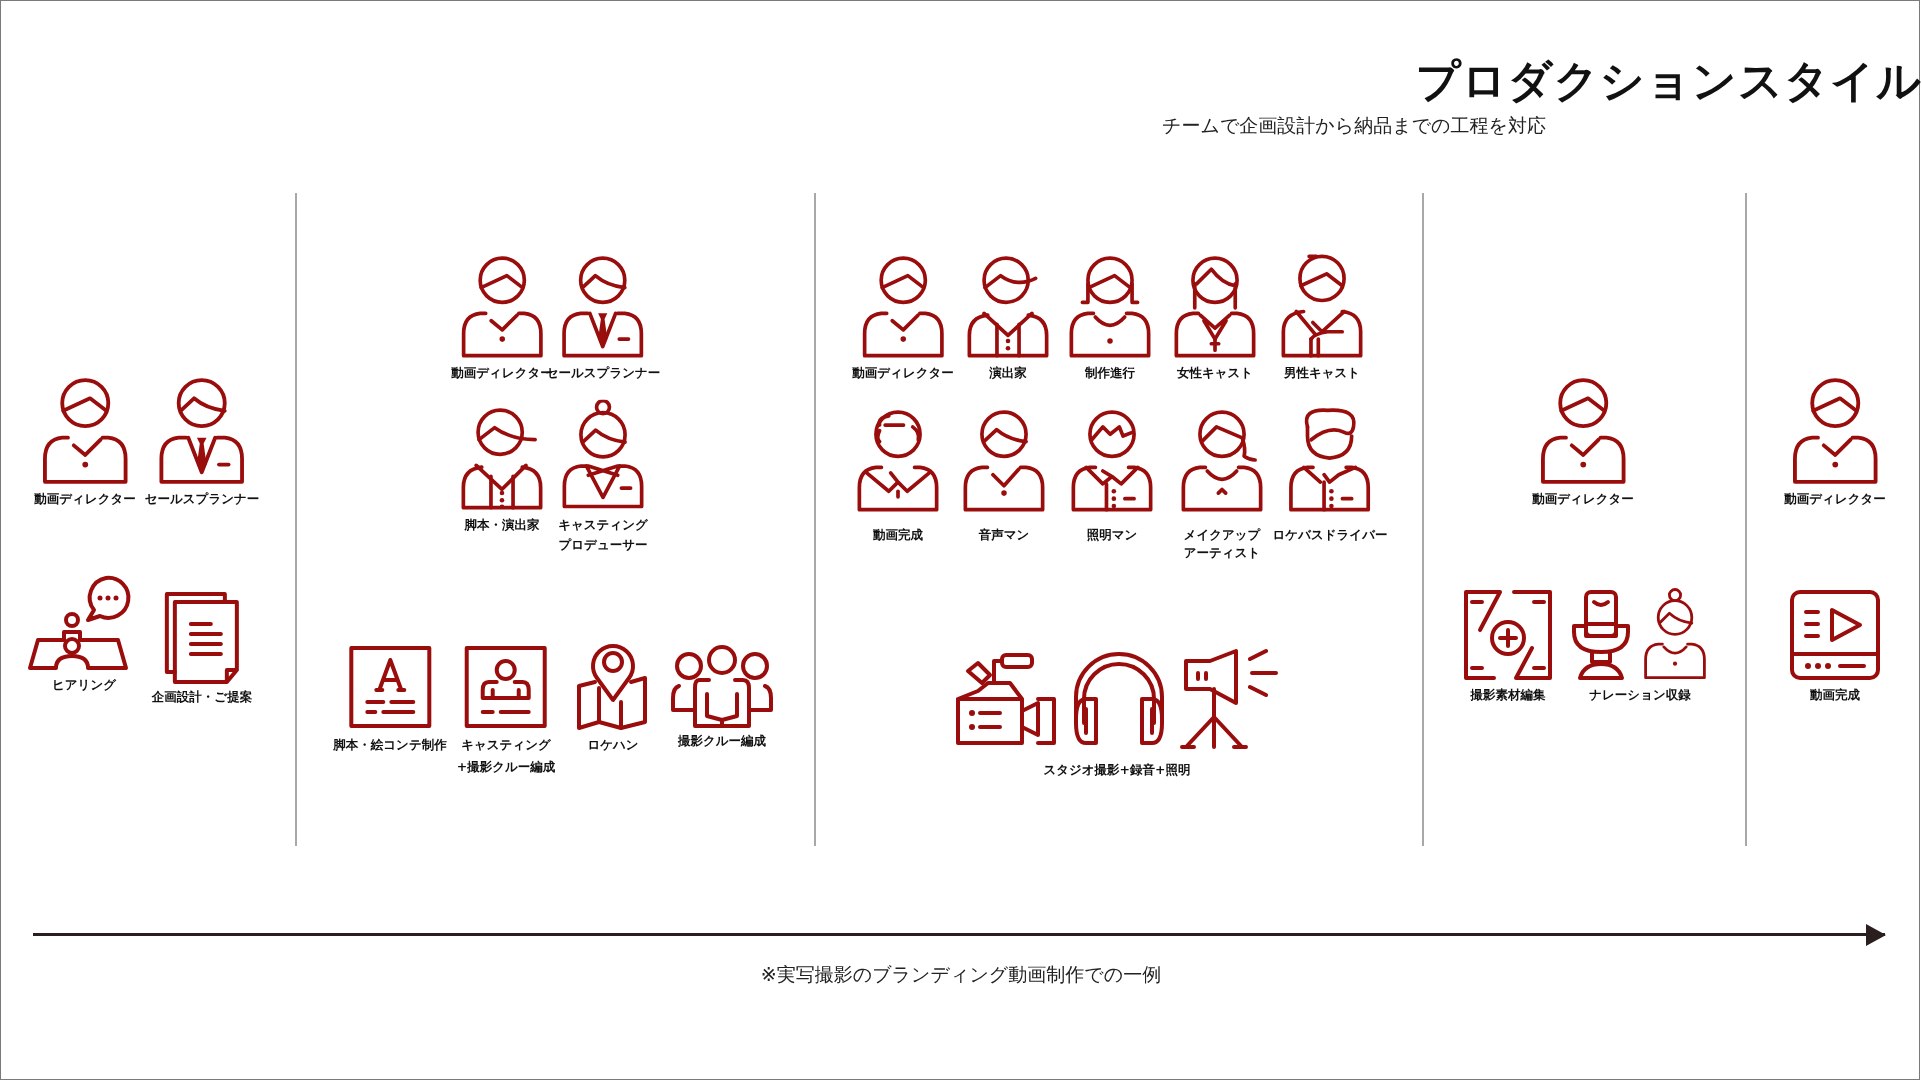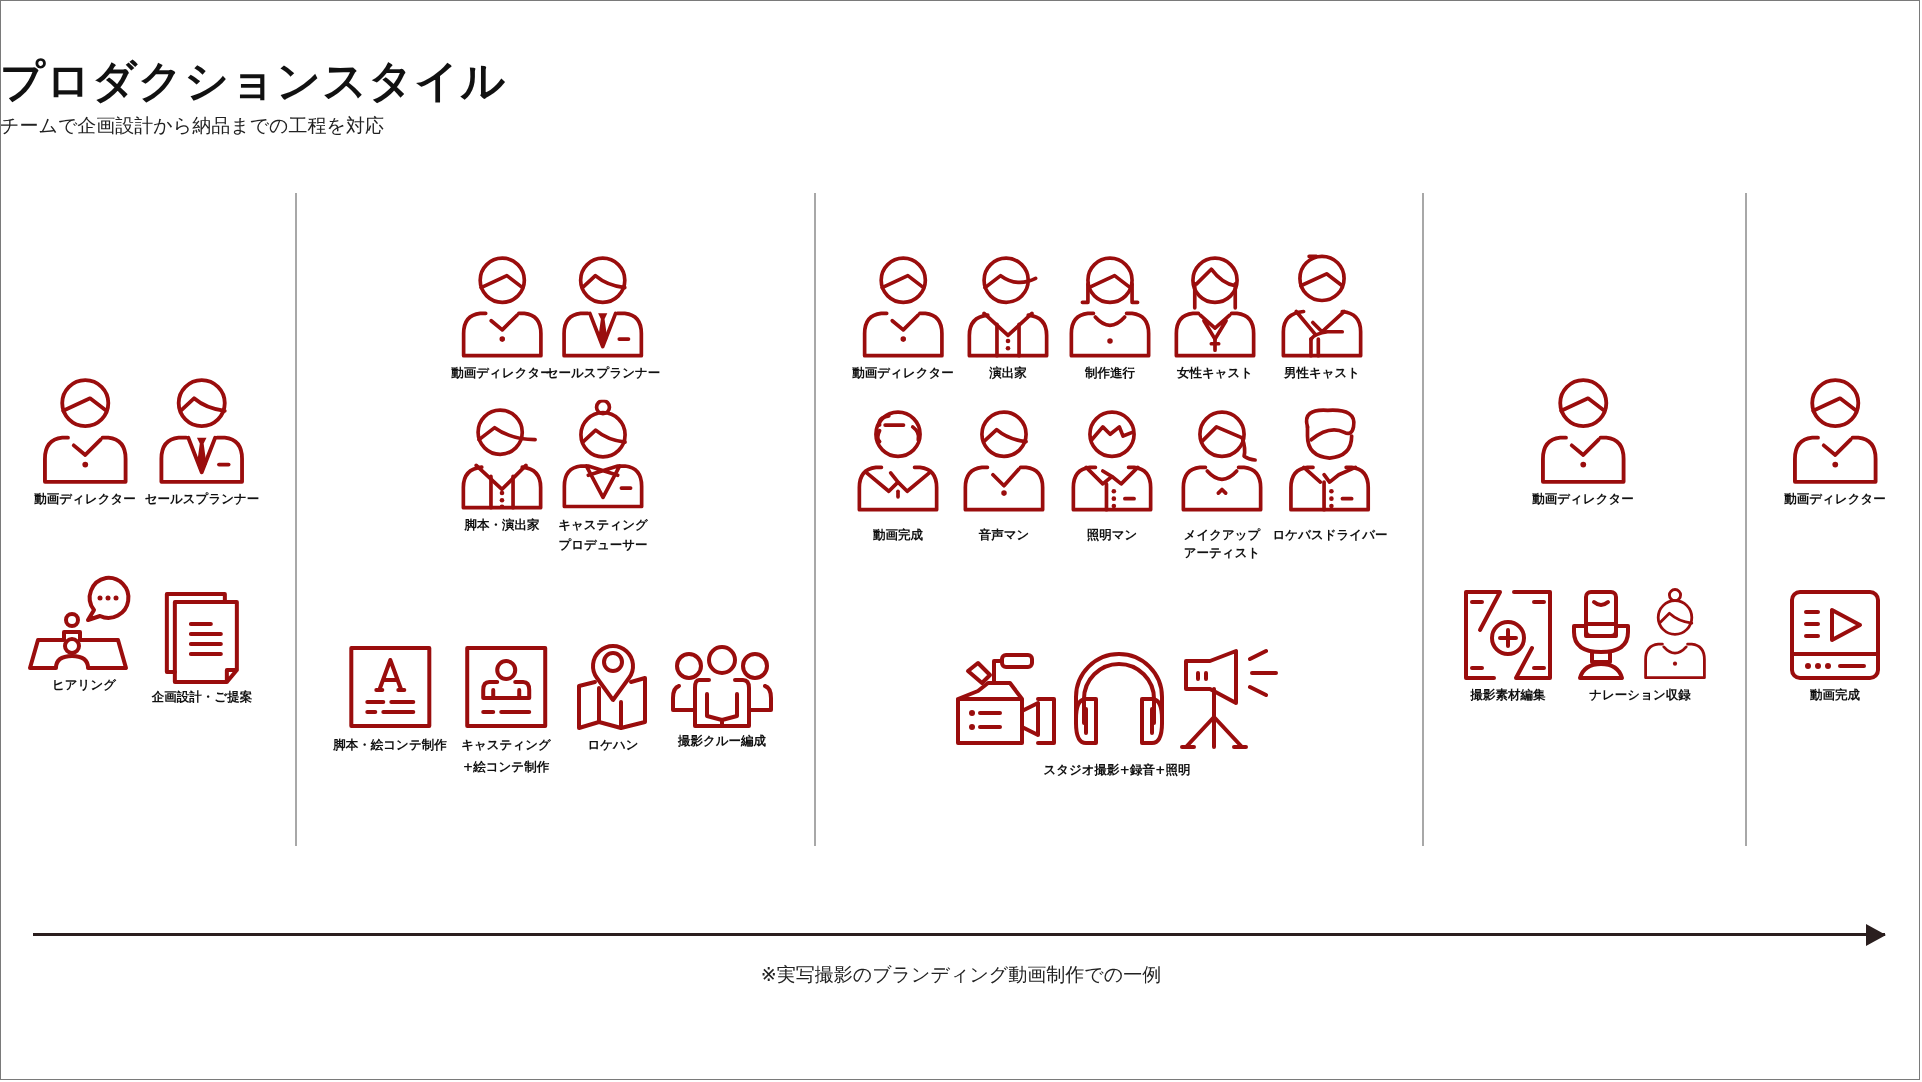--- a/index.html
+++ b/index.html
@@ -1,20 +1,20 @@
 <!DOCTYPE html>
 <html><head>
 <meta charset="utf-8">
 <style>
   html, body { margin:0; padding:0; background:#ffffff; }
   body { width:1922px; height:1082px; position:relative; overflow:hidden;
          font-family:"DejaVu Sans","Liberation Sans",sans-serif; color:#111; }
   .frame { position:absolute; left:0; top:0; width:1920px; height:1080px; border:1px solid #7a7a7a; box-sizing:border-box; }
-  .title { position:absolute; left:0; width:1922px; top:52px; text-align:left; font-size:44px; font-weight:bold; letter-spacing:1px; color:#111; }
-  .subtitle { position:absolute; left:0; width:1546px; top:113px; text-align:left; font-size:19px; color:#222; }
+  .title { position:absolute; left:0; width:1922px; top:52px; text-align:right; font-size:44px; font-weight:bold; letter-spacing:1px; color:#111; }
+  .subtitle { position:absolute; left:0; width:1546px; top:113px; text-align:right; font-size:19px; color:#222; }
   .divider { position:absolute; top:193px; height:653px; width:2px; background:#a8a8a8; }
   .item { position:absolute; text-align:center; transform:translateX(-50%); }
   .item svg { display:block; margin:0 auto; }
   .lbl { font-size:12.5px; font-weight:bold; line-height:22px; white-space:nowrap; color:#111; }
   .timeline { position:absolute; left:33px; top:933px; width:1852px; height:3px; background:#2a1e1e; }
   .arrowhead { position:absolute; left:1866px; top:924px; width:0; height:0;
                border-top:11px solid transparent; border-bottom:11px solid transparent; border-left:20px solid #2a1e1e; }
   .footnote { position:absolute; left:0; width:1922px; top:962px; text-align:center; font-size:19px; color:#222; }
   .ic { fill:none; stroke:#9a0d0d; stroke-width:4; stroke-linecap:round; stroke-linejoin:round; }
   .icf { fill:#9a0d0d; stroke:none; }
@@ -216,21 +216,21 @@
   <div class="lbl" style="margin-top:4px">脚本・絵コンテ制作</div>
 </div>
 <div class="item" style="left:506px; top:644px">
   <svg width="86" height="86" viewBox="0 0 86 86">
     <rect class="ic" x="4" y="4" width="78" height="78"></rect>
     <circle class="ic" cx="43" cy="26" r="9"></circle>
     <path class="ic" d="M34 38 H26 Q20 38 20 46 V54 H66 V46 Q66 38 60 38 H52 M30 46 V54 M56 46 V54"></path>
     <path class="ic" d="M20 68 H30 M38 68 H66"></path>
   </svg>
   <div class="lbl" style="margin-top:4px">キャスティング</div>
-  <div class="lbl">+絵コンテ制作</div>
+  <div class="lbl">+撮影クルー編成</div>
 </div>
 <div class="item" style="left:613px; top:642px">
   <svg width="76" height="90" viewBox="0 0 76 90">
     <path class="ic" d="M38 58 L22 36 A20 20 0 1 1 54 36 Z"></path>
     <circle class="ic" cx="38" cy="20" r="9"></circle>
     <path class="ic" d="M20 40 L4 44 V86 L24 80 L46 86 L70 80 V36 L56 40 M24 46 V80 M46 60 V86"></path>
   </svg>
   <div class="lbl" style="margin-top:2px">ロケハン</div>
 </div>
 <div class="item" style="left:722px; top:644px">

